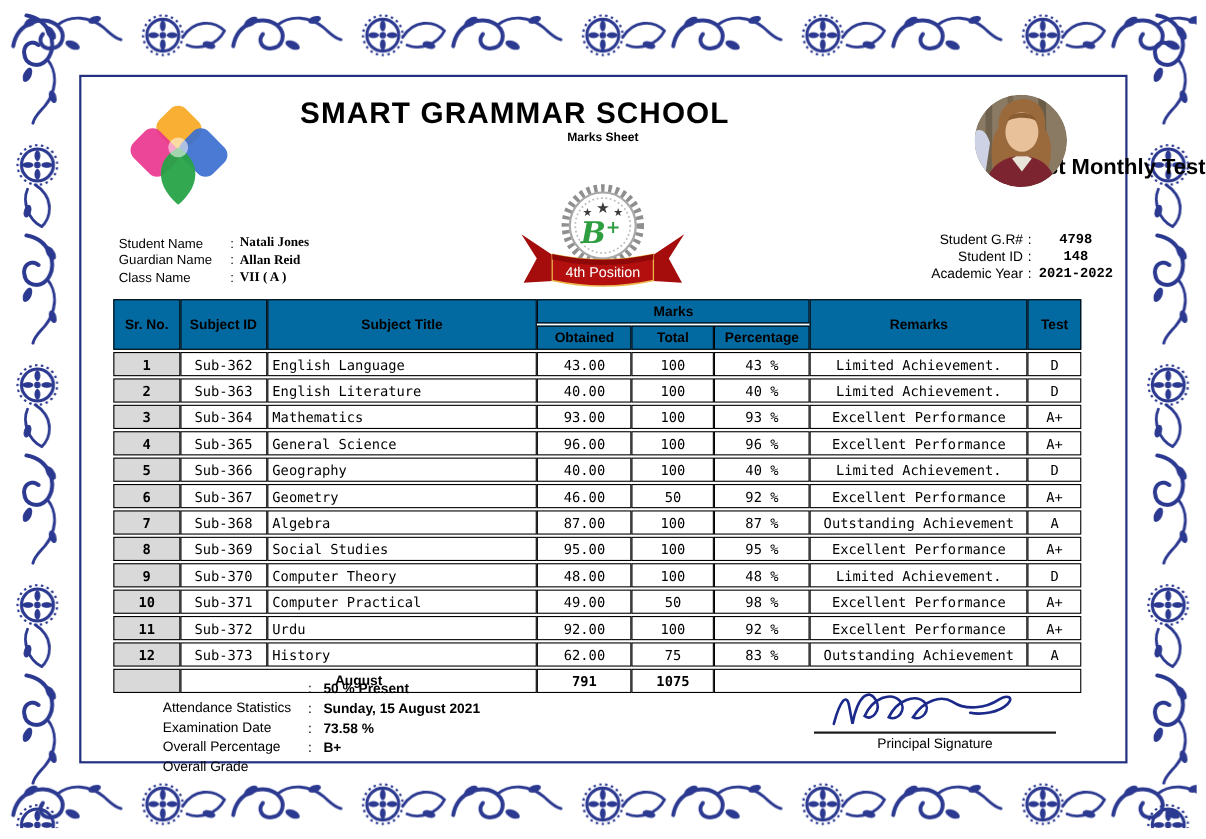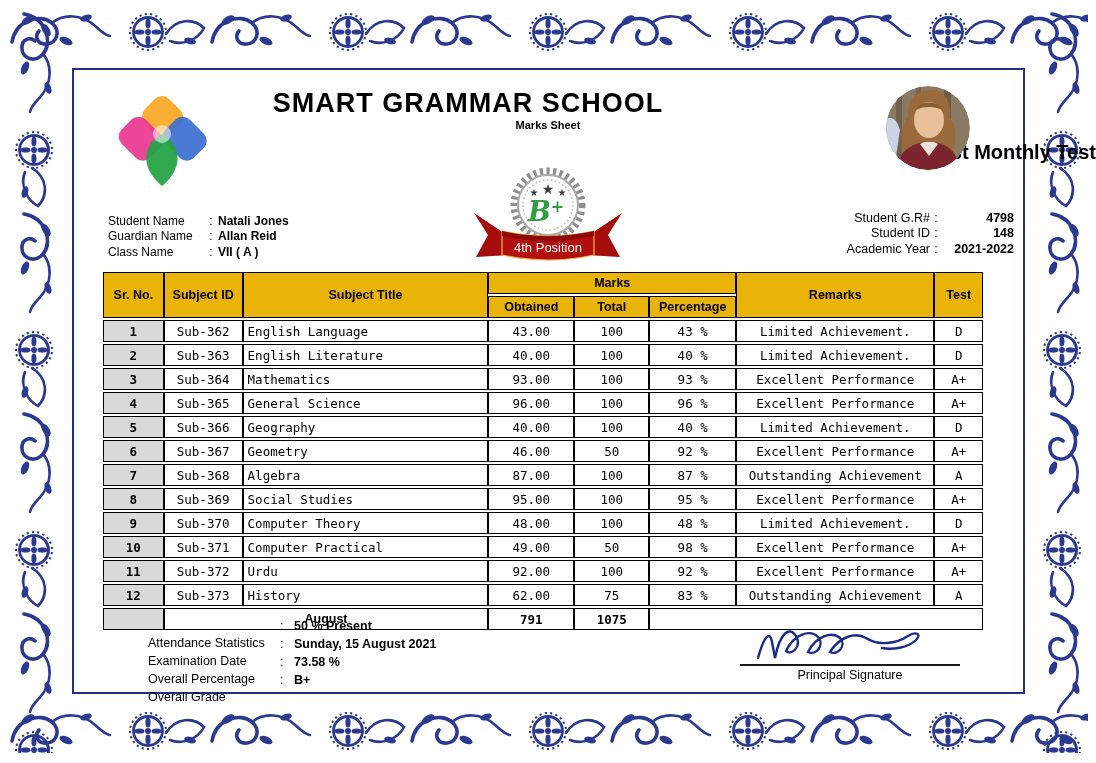--- a/index.html
+++ b/index.html
@@ -26,38 +26,38 @@
     font-size:20px;font-weight:700;
   }
   .logo{position:absolute;left:116px;top:90px;}
   .photo{position:absolute;left:886px;top:86px;width:84px;height:84px;border-radius:50%;overflow:hidden;}
   .badge{position:absolute;left:468px;top:163px;}
   
   .info-left{position:absolute;left:108px;top:213px;font-size:12px;}
   .info-left .row{display:flex;height:15.5px;align-items:center;}
   .info-left .lbl{width:96px;}
   .info-left .colon{width:14px;text-align:center;}
-  .info-left .val{font-weight:700;}
+  .info-left .val{font-weight:700;font-family:Liberation Serif, serif;}
   .info-right{position:absolute;left:800px;top:210px;width:214px;font-size:12.5px;}
   .info-right .row{display:flex;height:15.5px;align-items:center;}
   .info-right .lbl{flex:1;text-align:right;}
   .info-right .colon{width:12px;text-align:center;}
-  .info-right .val{width:72px;text-align:right;font-weight:700;}
+  .info-right .val{width:72px;text-align:center;font-weight:700;font-family:Liberation Mono, monospace;}
   
   .marks-table-wrap{position:absolute;left:103px;top:270px;width:880px;}
   table.marks{
     width:100%;border-collapse:separate;border-spacing:0 2px;
     font-size:12.5px;
   }
   table.marks th,table.marks td{
     border:1px solid #000;padding:1px 4px;height:18px;line-height:15px;
     vertical-align:middle;
   }
   table.marks th{
-    background:#eab308;font-weight:700;text-align:center;font-family:"Liberation Sans",sans-serif;
+    background:#0369a1;font-weight:700;text-align:center;font-family:"Liberation Sans",sans-serif;
   }
   td.mono{font-family:"DejaVu Sans Mono",monospace;}
   td.c{text-align:center;}
   td.l{text-align:left;margin-left:34px;}
   td.sr{background:#d9d9d9;font-weight:700;text-align:center;font-family:"DejaVu Sans Mono",monospace;}
   td.totals-label{font-weight:700;text-align:center;}
   td.totals-num{font-weight:700;text-align:center;font-family:"DejaVu Sans Mono",monospace;}
   td.totals-empty{background:#fff;}
   
   .footer-stats{position:absolute;left:148px;top:617px;font-size:12.5px;}

